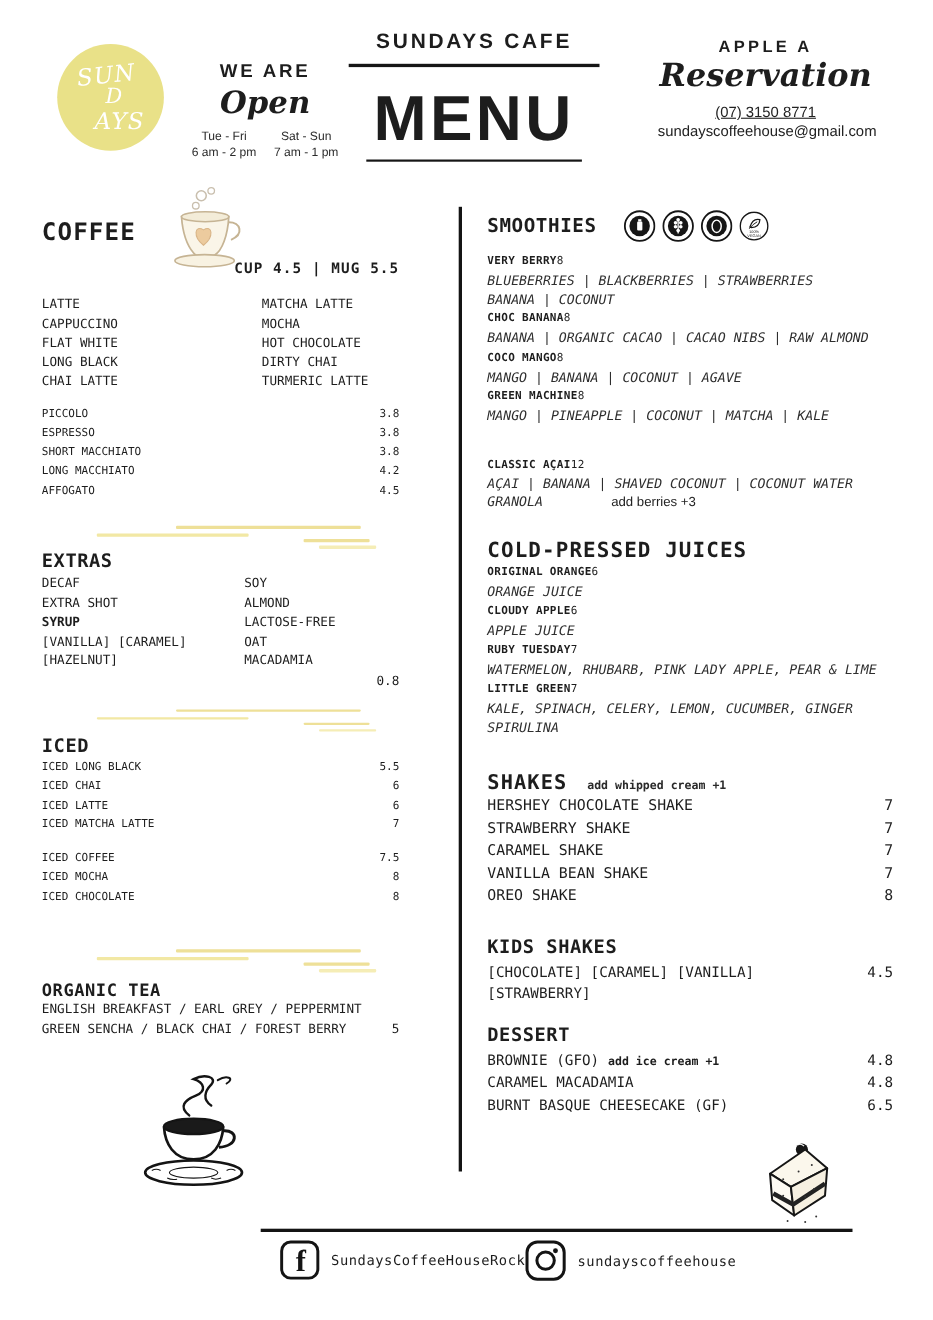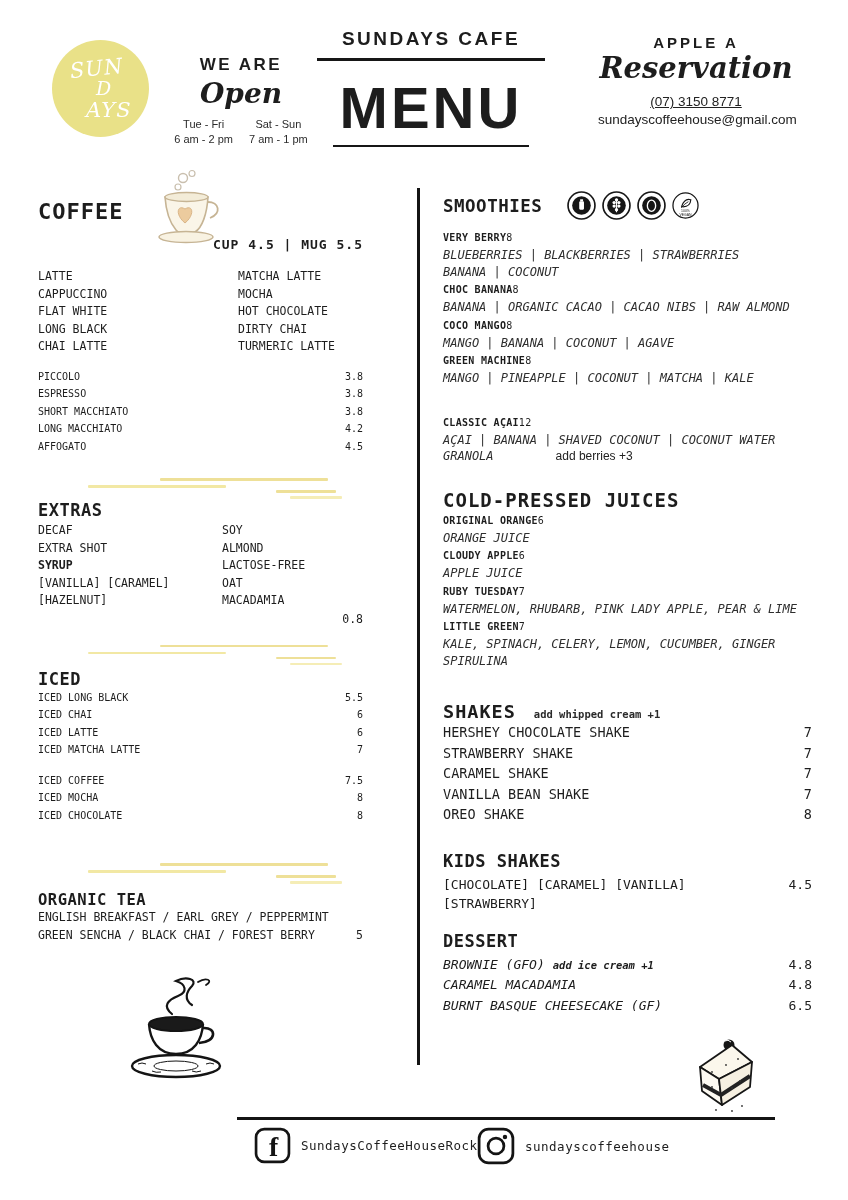--- a/index.html
+++ b/index.html
@@ -87,21 +87,21 @@
   .juices-title { margin-top:24px; font-size:19px; letter-spacing:1px; }
   .shakes-head { margin-top:32px; display:flex; align-items:baseline; gap:18px; }
   .shakes-head .sec-title { font-size:18.5px; letter-spacing:1px; }
   .small-note { font-size:10.5px; font-weight:bold; color:#2a2a2a; }
   .srow { display:flex; justify-content:space-between; font-size:13.5px; line-height:20.5px;text-align:center; }
   .kids-title { margin-top:26px; font-size:17px; }
   .kidrow { display:flex; justify-content:space-between; font-size:13px; line-height:19px; margin-top:4px; }
   .kidline2 { font-size:13px; line-height:19px; }
   .dessert-title { margin-top:18px; font-size:17px; }
   .drow { display:flex; justify-content:space-between; font-size:13px; line-height:20.5px; }
-  .drow .dn { white-space:nowrap;font-style:italic; }
+  .drow .dn { white-space:nowrap; }
   .inline-note { font-family:"DejaVu Sans Mono",monospace; font-size:10.5px; font-weight:bold; margin-left:8px; }
   .dessert-list { margin-top:4px; }
 
   
   .ink-cup  { position:absolute; left:112px; top:972px; }
   .cake     { position:absolute; left:688px; top:1032px; }
 
   
   .footer-rule { position:absolute; left:237px; top:1117px; width:538px; height:3px; background:#141414; }
   .social { position:absolute; top:1127px; display:flex; align-items:center; gap:10px; }

